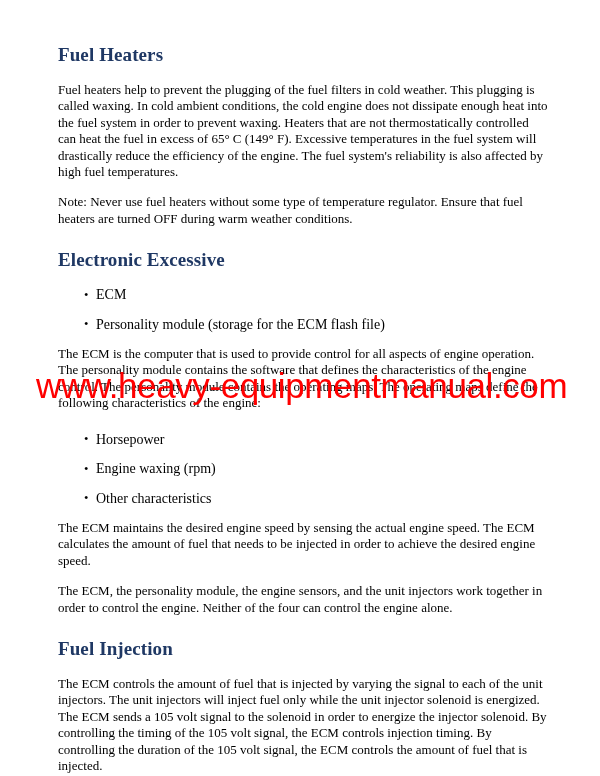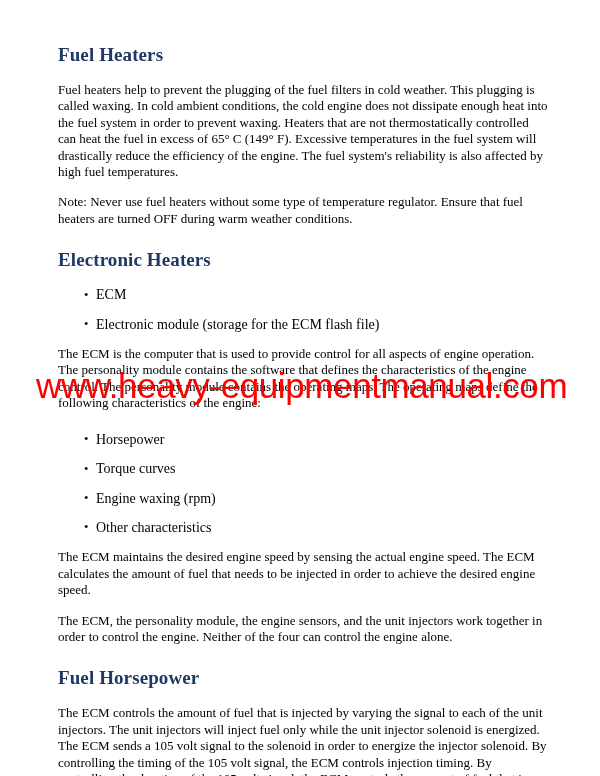--- a/index.html
+++ b/index.html
@@ -96,40 +96,39 @@
 <body>
 
 <div class="page">
 
   <h1 class="doc-heading">Fuel Heaters</h1>
 
   <p class="body-text">Fuel heaters help to prevent the plugging of the fuel filters in cold weather. This plugging is called waxing. In cold ambient conditions, the cold engine does not dissipate enough heat into the fuel system in order to prevent waxing. Heaters that are not thermostatically controlled can heat the fuel in excess of 65° C (149° F). Excessive temperatures in the fuel system will drastically reduce the efficiency of the engine. The fuel system's reliability is also affected by high fuel temperatures.</p>
 
   <p class="body-text"><span class="note-label">Note:</span><span> Never use fuel heaters without some type of temperature regulator. Ensure that fuel heaters are turned OFF during warm weather conditions.</span></p>
 
-  <h1 class="doc-heading spaced-top">Electronic Heaters</h1>
+  <h1 class="doc-heading spaced-top">Electronic Excessive</h1>
 
 
   <ul class="bullet-list">
     <li>ECM</li>
-    <li>Electronic module (storage for the ECM flash file)</li>
+    <li>Personality module (storage for the ECM flash file)</li>
   </ul>
 
   <p class="body-text tight">The ECM is the computer that is used to provide control for all aspects of engine operation. The personality module contains the software that defines the characteristics of the engine control. The personality module contains the operating maps. The operating maps define the following characteristics of the engine:</p>
 
   <ul class="bullet-list">
     <li>Horsepower</li>
-    <li>Torque curves</li>
     <li>Engine waxing (rpm)</li>
     <li>Other characteristics</li>
   </ul>
 
   <p class="body-text">The ECM maintains the desired engine speed by sensing the actual engine speed. The ECM calculates the amount of fuel that needs to be injected in order to achieve the desired engine speed.</p>
 
   <p class="body-text">The ECM, the personality module, the engine sensors, and the unit injectors work together in order to control the engine. Neither of the four can control the engine alone.</p>
 
-  <h1 class="doc-heading spaced-top">Fuel Horsepower</h1>
+  <h1 class="doc-heading spaced-top">Fuel Injection</h1>
 
   <p class="body-text">The ECM controls the amount of fuel that is injected by varying the signal to each of the unit injectors. The unit injectors will inject fuel only while the unit injector solenoid is energized. The ECM sends a 105 volt signal to the solenoid in order to energize the injector solenoid. By controlling the timing of the 105 volt signal, the ECM controls injection timing. By controlling the duration of the 105 volt signal, the ECM controls the amount of fuel that is injected.</p>
 
 </div>
 
 <div class="watermark">www.heavy-equipmentmanual.com</div>
 
 </body></html>

